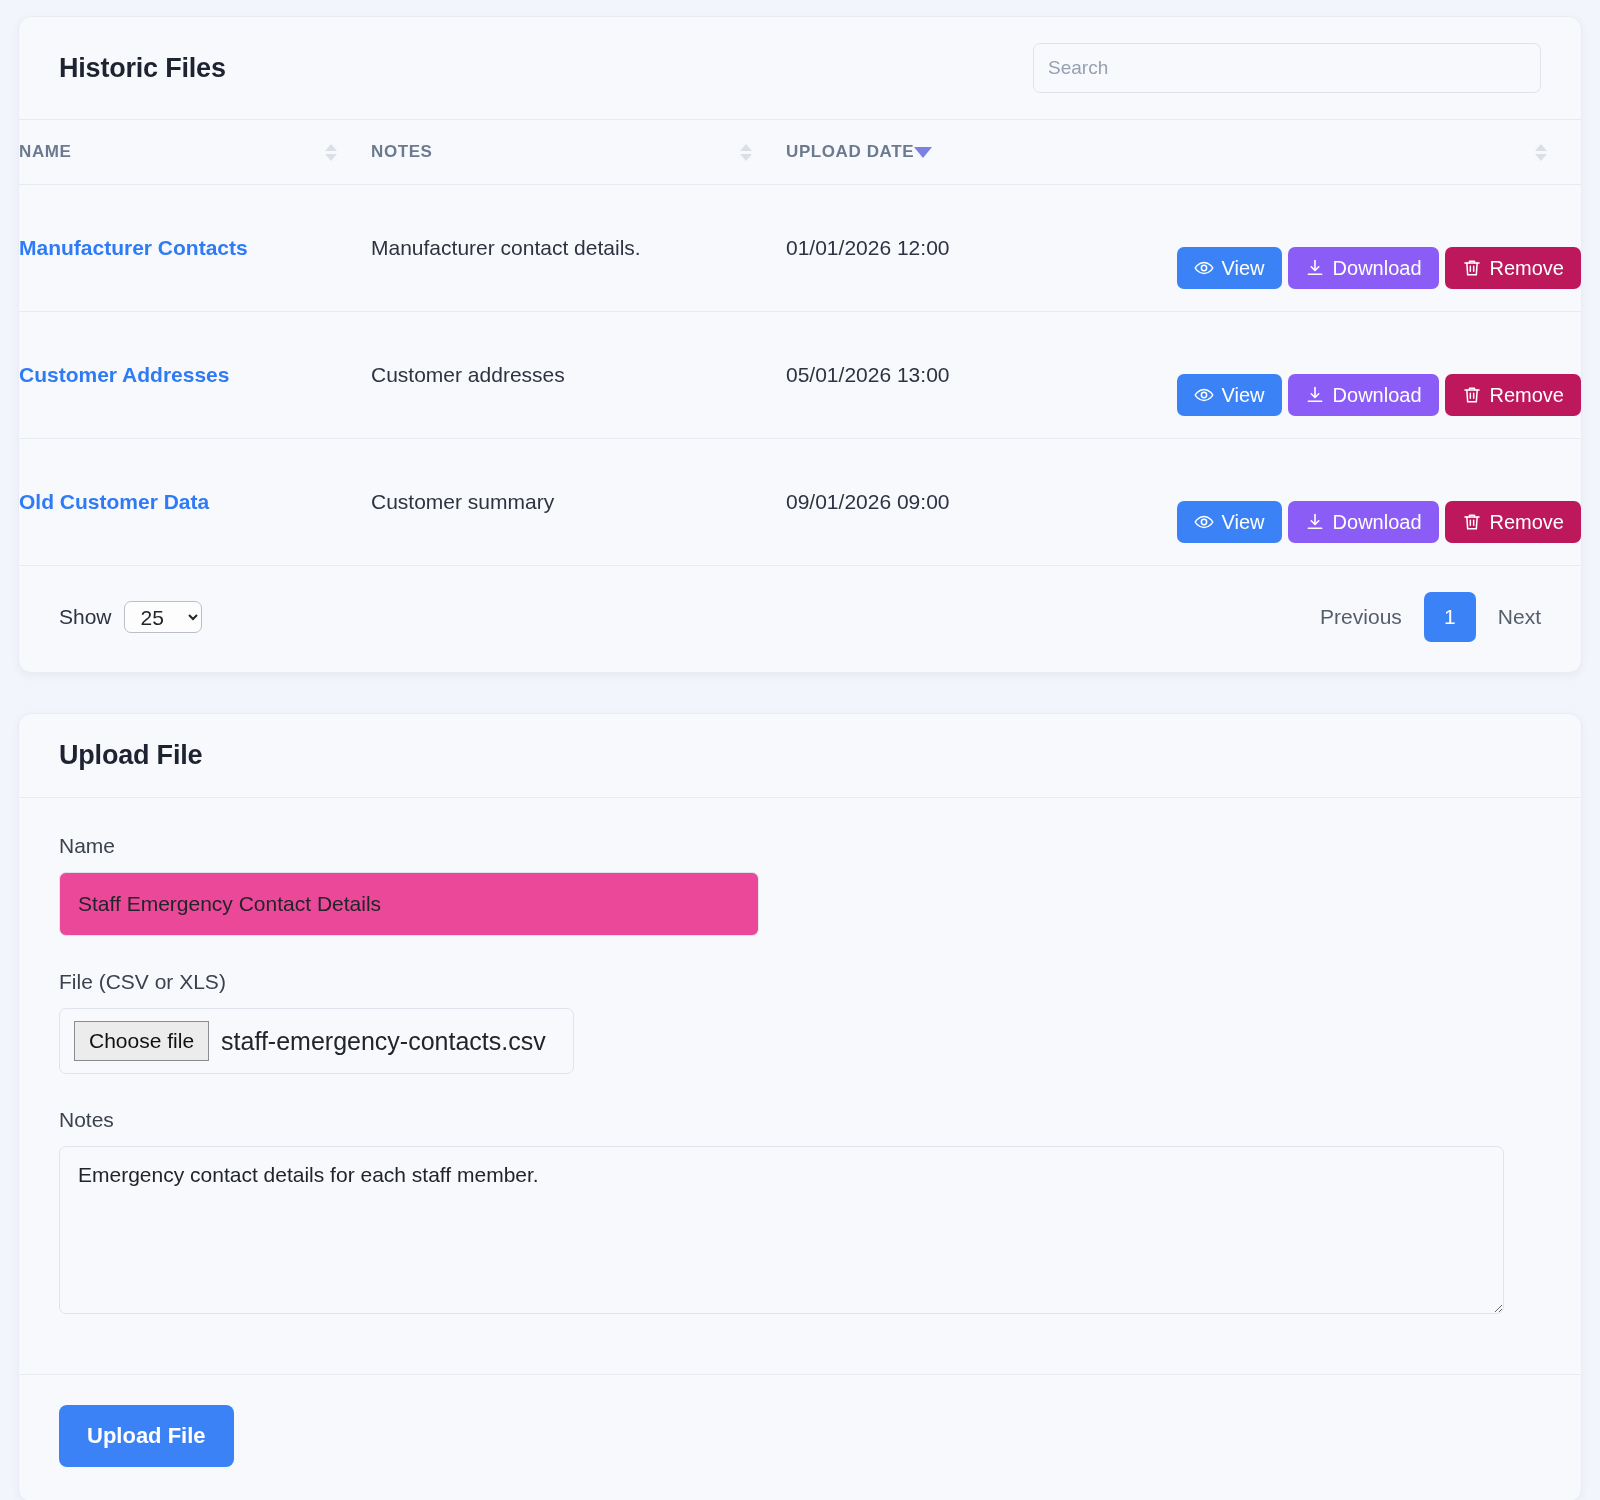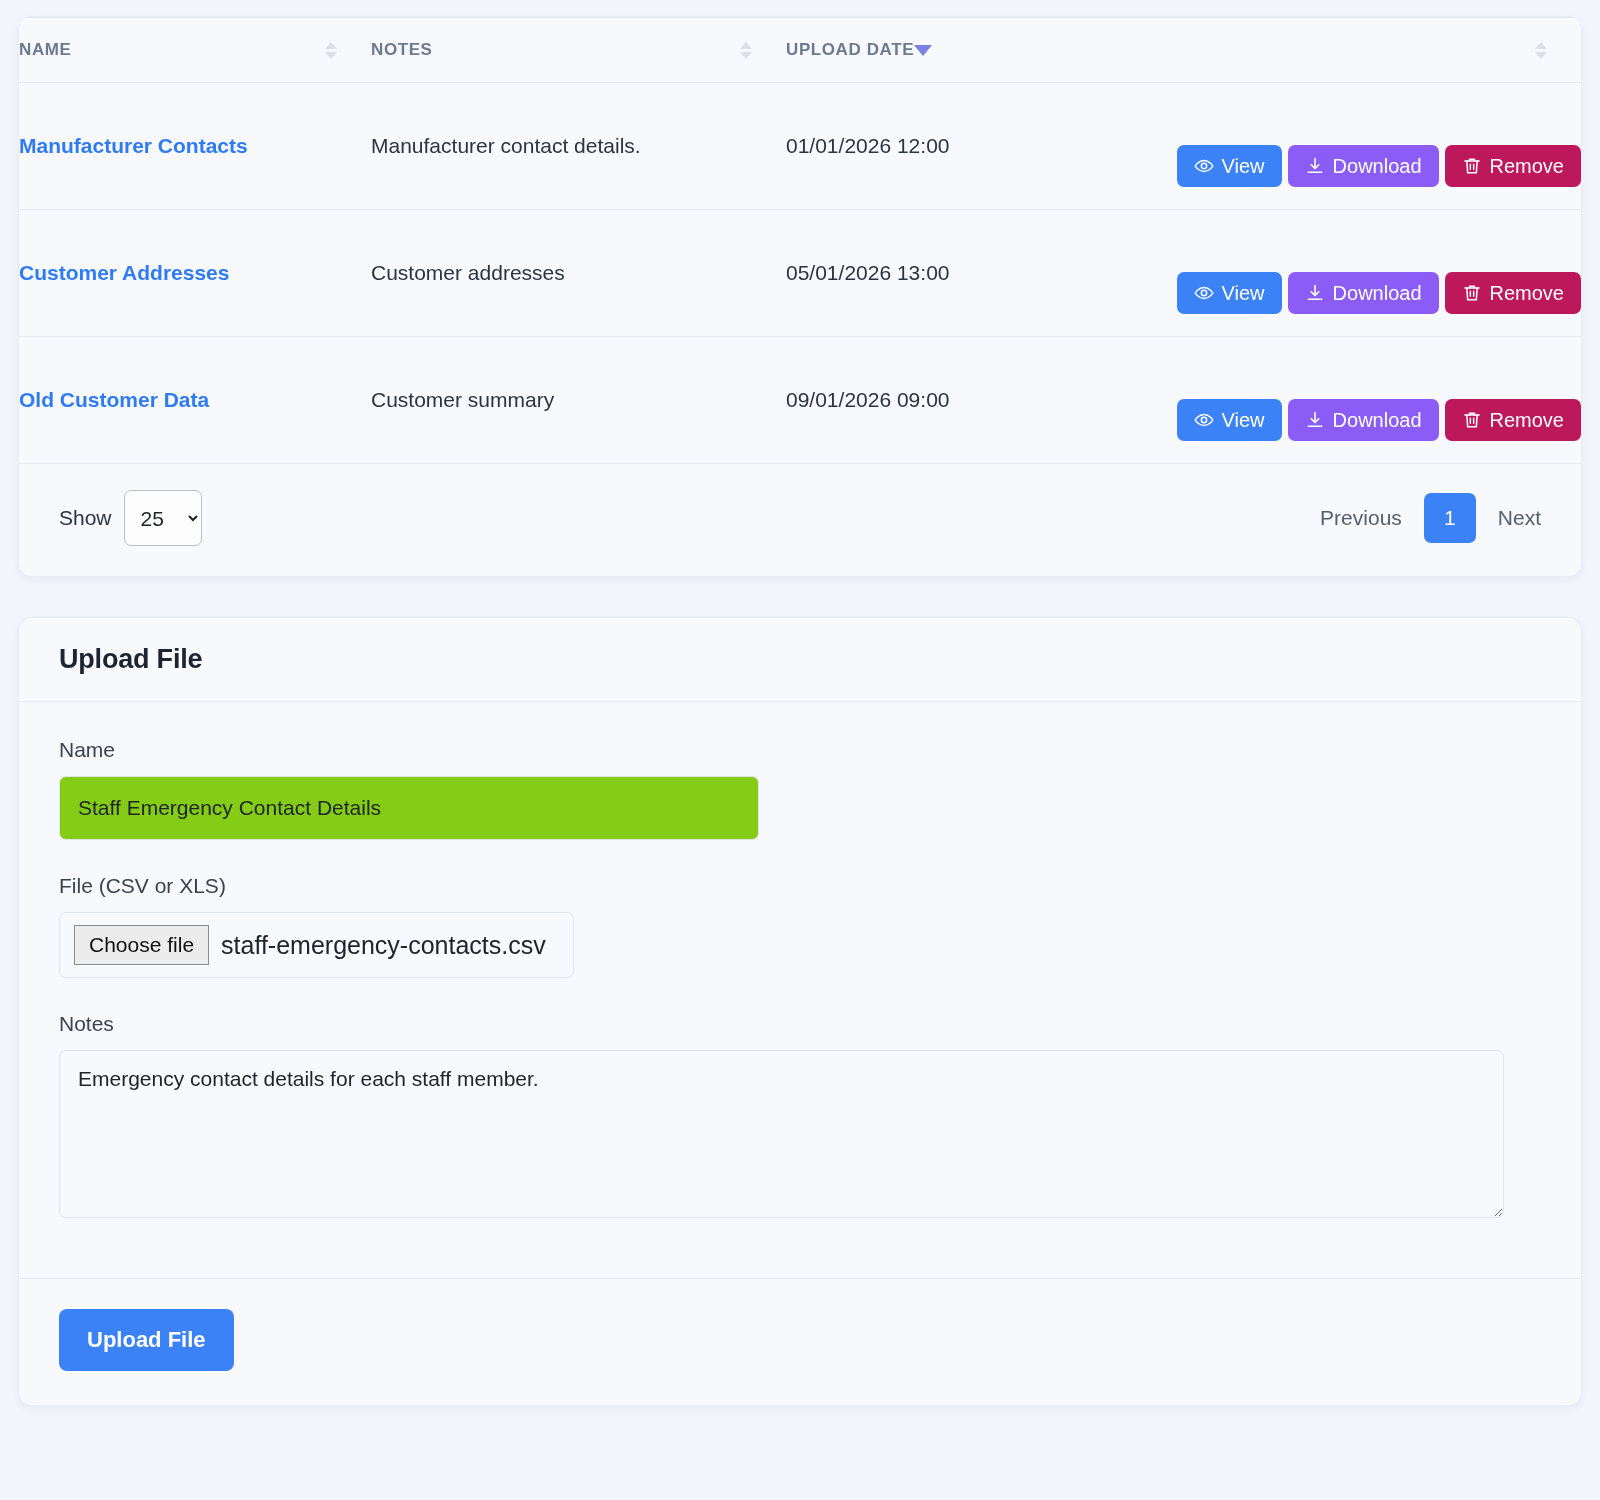--- a/index.html
+++ b/index.html
@@ -138,21 +138,21 @@
 
   
   .table-footer {
     display: flex;
     align-items: center;
     justify-content: space-between;
     padding: 26px 40px 30px 40px;
   }
   .show-wrap { display: flex; align-items: center; gap: 12px; font-size: 21px; color: #2d3340; }
   .show-select {
-    height: 56px;
+    height: 32px;
     border: 1px solid #b9bec9;
     border-radius: 7px;
     background: #fdfdfe;
     font-size: 21px;
     font-family: "Liberation Sans", sans-serif;
     color: #212529;
     padding: 0 8px 0 12px;
   }
   .pager { display: flex; align-items: center; gap: 22px; font-size: 21px; color: #555e6b; }
   .pager .pg-link { cursor: pointer; }
@@ -176,21 +176,21 @@
     display: block;
     font-size: 21px;
     color: #3b424e;
     margin-bottom: 14px;
   }
   .text-input {
     width: 700px;
     height: 64px;
     border: 1px solid #dfe3ec;
     border-radius: 7px;
-    background: #84cc16;
+    background: #ec4899;
     padding: 8px 18px;
     font-size: 21px;
     font-family: "Liberation Sans", sans-serif;
     color: #212529;
     outline: none;
   }
   .file-input-box {
     width: 515px;
     height: 66px;
     border: 1px solid #dfe3ec;
@@ -242,20 +242,24 @@
     cursor: pointer;
   }
 </style>
 </head>
 <body>
 
 <div class="page">
 
   <section class="card">
 
+    <div class="card-header">
+      <div class="card-title">Historic Files</div>
+      <input class="search-input" type="text" placeholder="Search" style="">
+    </div>
 
     <table class="files">
       <thead>
         <tr>
           <th class="col-name">
             <div class="th-inner">
               <span>NAME</span>
               <span class="sort-icon">
                 <span class="tri-up"></span>
                   <span class="tri-dn"></span>

